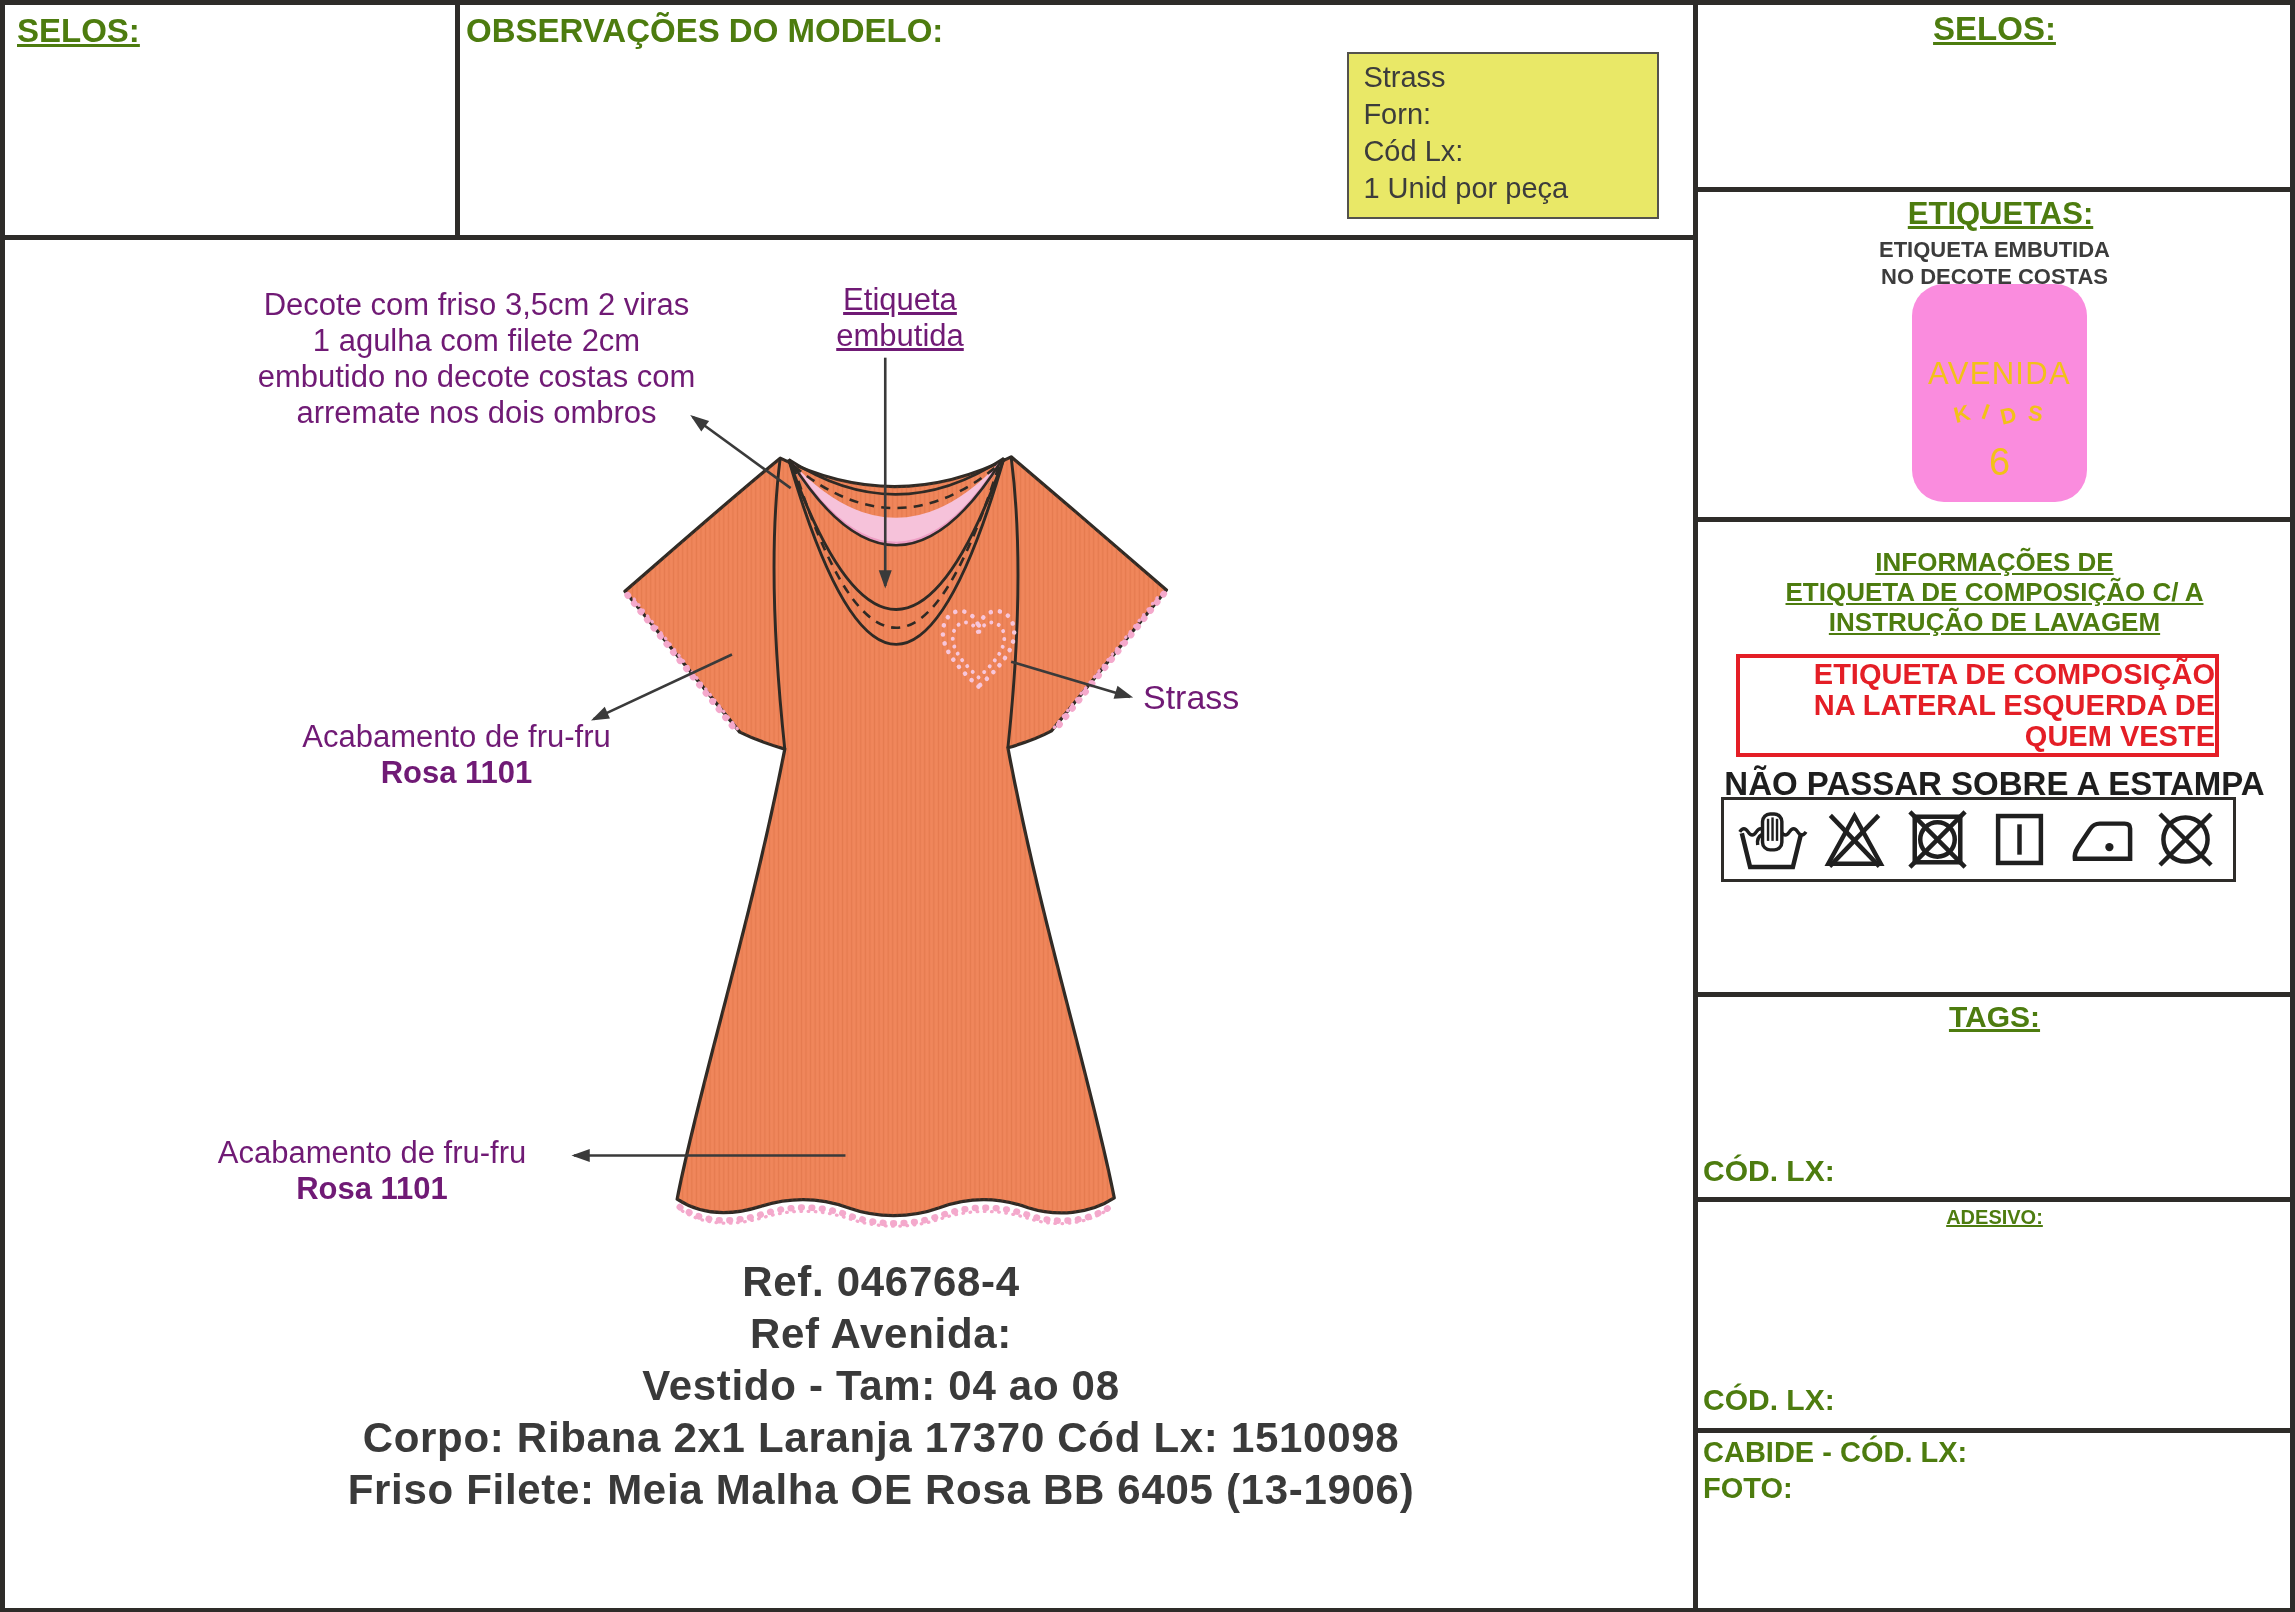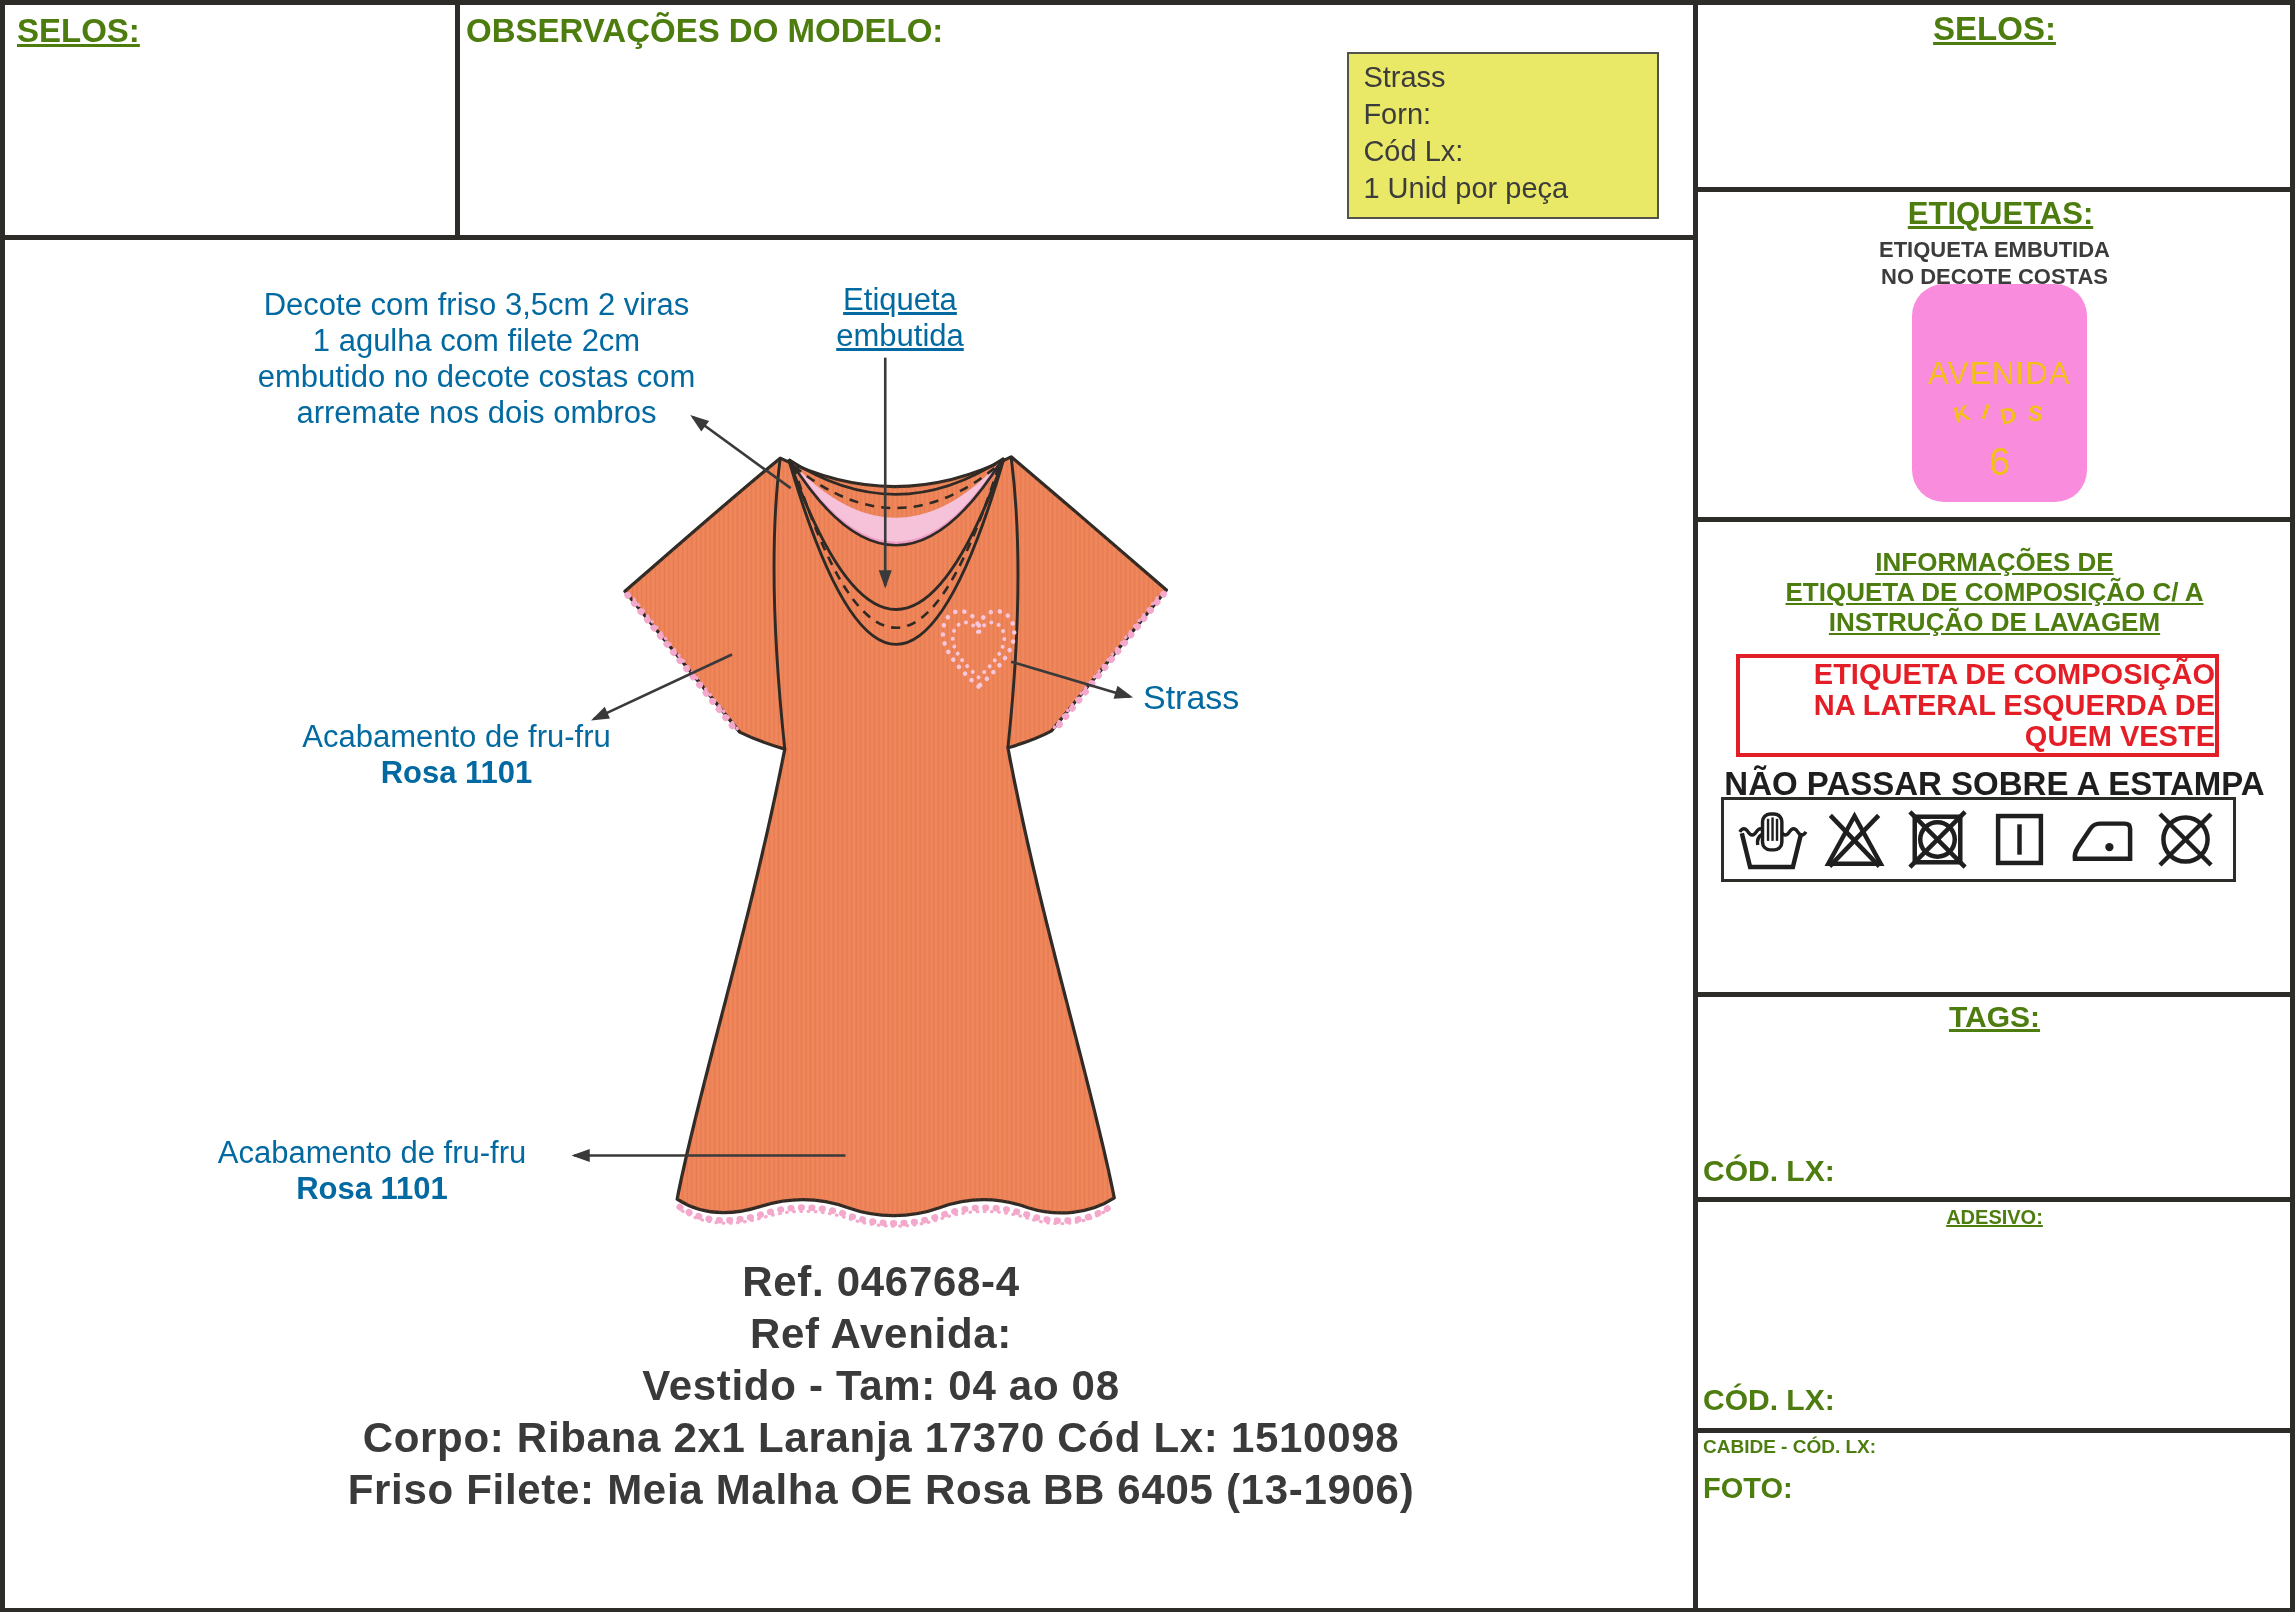--- a/index.html
+++ b/index.html
@@ -35,21 +35,21 @@
     box-sizing:border-box;padding-top:72px;color:#f2c118;
   }
   .brand .bn{font-size:31px;letter-spacing:1.3px;}
   .brand .kids{font-size:22px;font-weight:bold;margin-top:9px;letter-spacing:2.6px;}
   .brand .kids span{display:inline-block;margin:0 4.6px;}
   .brand .kids span:nth-child(1){transform:rotate(-14deg);}
   .brand .kids span:nth-child(2){transform:rotate(20deg) translateY(-1.3px);}
   .brand .kids span:nth-child(3){transform:rotate(-13deg) translateY(2px);}
   .brand .kids span:nth-child(4){transform:rotate(7deg);}
   .brand .bsz{font-size:38px;margin-top:14.4px;}
-  .ann{font-size:31px;line-height:36px;color:#0369a1;text-align:center;}
+  .ann{font-size:31px;line-height:36px;color:#701a75;text-align:center;}
   .footer{font-size:42px;line-height:52px;font-weight:bold;color:#3a3a3a;letter-spacing:0.7px;}
 </style>
 </head>
 <body>
 
 <div id="page">
 
   <div class="hline" style="left:0;top:0;width:2295px;height:5.2px"></div>
   <div class="hline" style="left:0;top:1608px;width:2295px;height:5.2px"></div>
   <div class="vline" style="left:0;top:0;width:5.2px;height:1613px"></div>
@@ -150,21 +150,21 @@
       </svg>
     </span>
   </div>
 
   <div class="abs rc b red u" style="top:1000px;font-size:30px;">TAGS:</div>
   <div class="abs b red" style="left:1703px;top:1154px;font-size:30px;">CÓD. LX:</div>
 
   <div class="abs rc b red u" style="top:1206px;font-size:20px;">ADESIVO:</div>
   <div class="abs b red" style="left:1703px;top:1383px;font-size:30px;">CÓD. LX:</div>
 
-  <div class="abs b red" style="left:1703px;top:1436px;font-size:19px;">CABIDE - CÓD. LX:</div>
+  <div class="abs b red" style="left:1703px;top:1436px;font-size:29px;">CABIDE - CÓD. LX:</div>
   <div class="abs b red" style="left:1703px;top:1472px;font-size:29px;">FOTO:</div>
 
   <svg class="abs" style="left:0;top:0;" width="2295" height="1613" viewBox="0 0 3518 2472">
     <defs>
       <pattern id="rib" patternUnits="userSpaceOnUse" width="7" height="7">
         <line x1="3.5" y1="0" x2="3.5" y2="7" stroke="rgba(190,80,35,0.22)" stroke-width="2.2"></line>
       </pattern>
     </defs>
 
     <g stroke="#2f2a25" stroke-width="5" stroke-linejoin="round">

